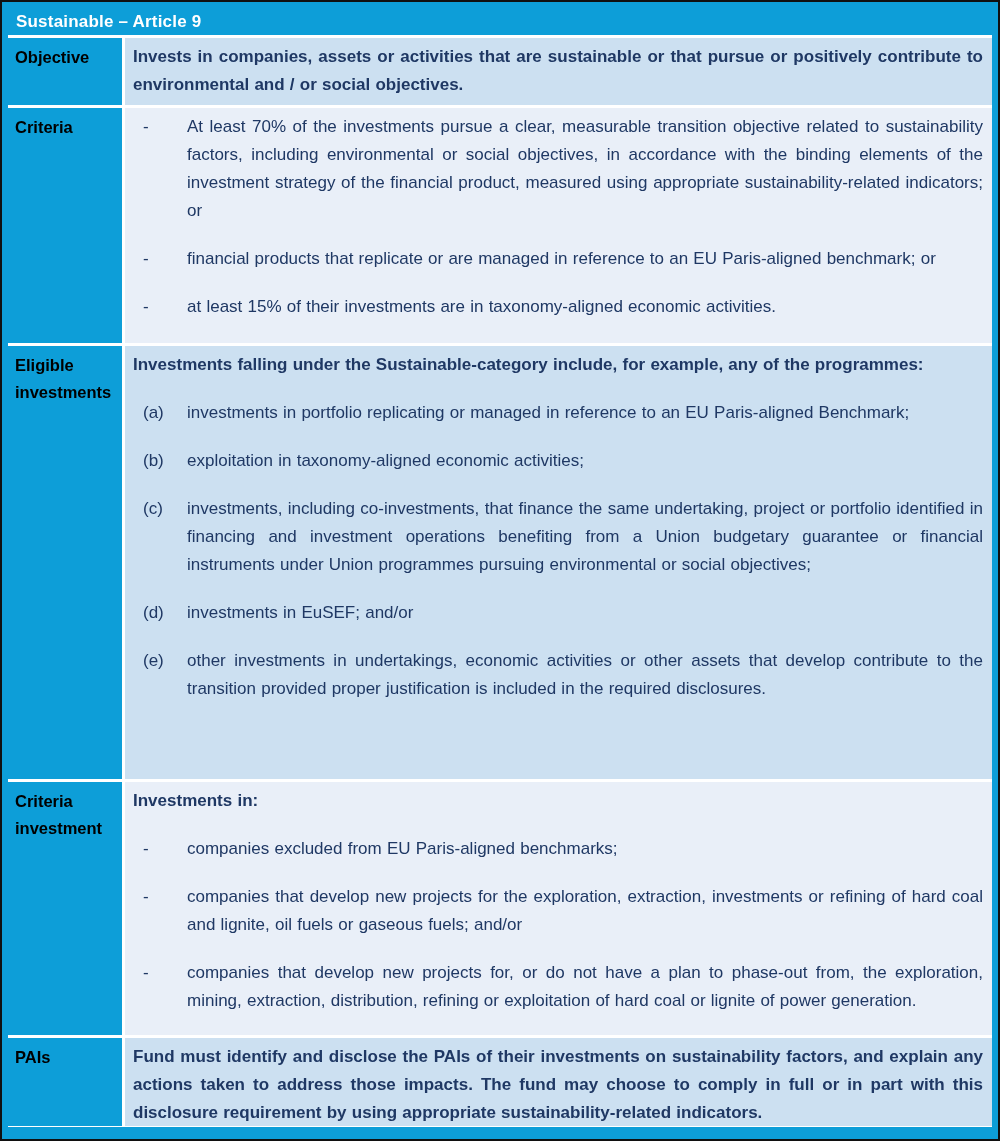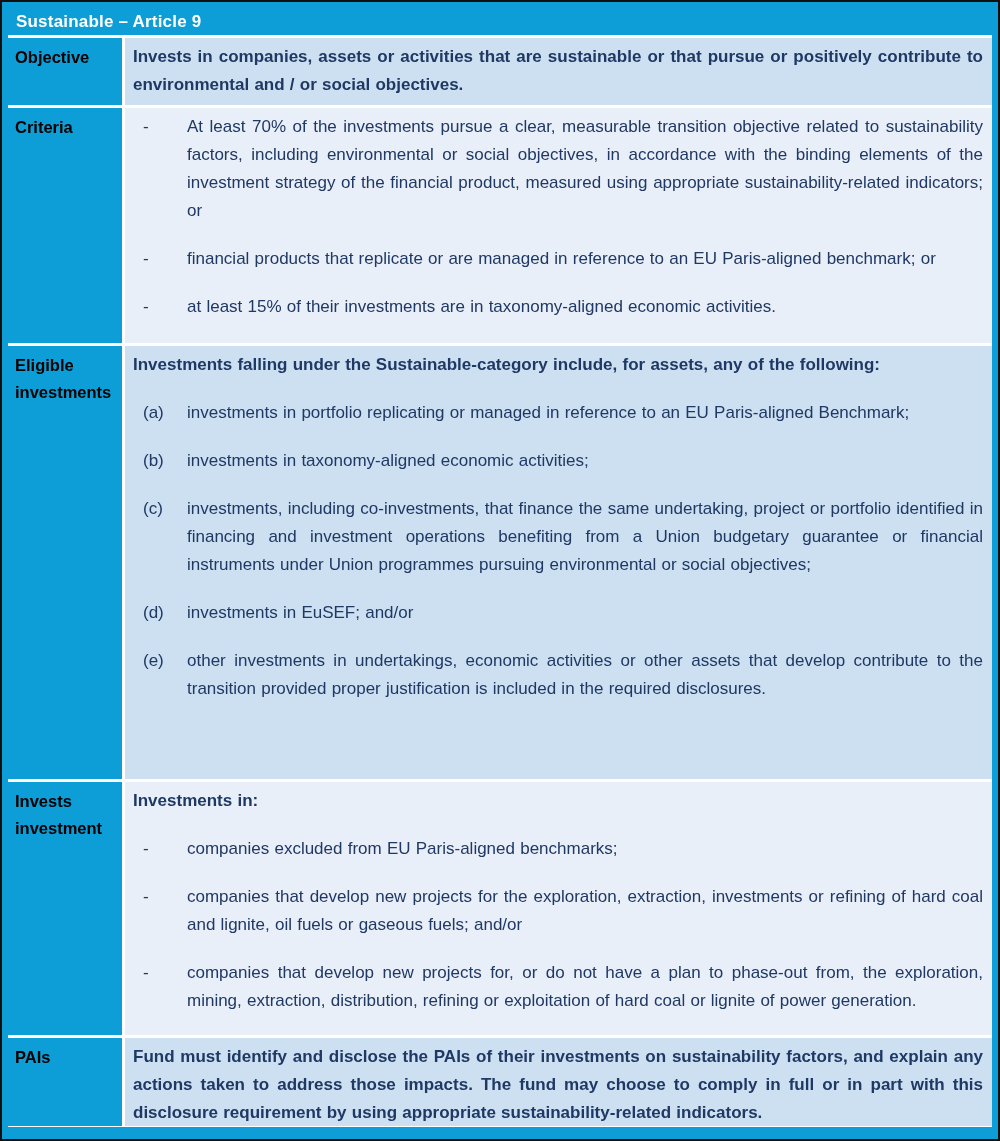--- a/index.html
+++ b/index.html
@@ -100,44 +100,44 @@
         <span class="itext">financial products that replicate or are managed in reference to an EU Paris-aligned benchmark; or</span>
       </div>
       <div class="item">
         <span class="marker">-</span>
         <span class="itext">at least 15% of their investments are in taxonomy-aligned economic activities.</span>
       </div>
     </div>
 
     <div class="cell label-cell">Eligible investments</div>
     <div class="cell content-cell tint-a">
-      <div class="para">Investments falling under the Sustainable-category include, for assets, any of the following:</div>
+      <div class="para">Investments falling under the Sustainable-category include, for example, any of the programmes:</div>
       <div class="item">
         <span class="marker">(a)</span>
         <span class="itext">investments in portfolio replicating or managed in reference to an EU Paris-aligned Benchmark;</span>
       </div>
       <div class="item">
         <span class="marker">(b)</span>
-        <span class="itext">investments in taxonomy-aligned economic activities;</span>
+        <span class="itext">exploitation in taxonomy-aligned economic activities;</span>
       </div>
       <div class="item">
         <span class="marker">(c)</span>
         <span class="itext">investments, including co-investments, that finance the same undertaking, project or portfolio identified in financing and investment operations benefiting from a Union budgetary guarantee or financial instruments under Union programmes pursuing environmental or social objectives;</span>
       </div>
       <div class="item">
         <span class="marker">(d)</span>
         <span class="itext">investments in EuSEF; and/or</span>
       </div>
       <div class="item">
         <span class="marker">(e)</span>
         <span class="itext">other investments in undertakings, economic activities or other assets that develop contribute to the transition provided proper justification is included in the required disclosures.</span>
       </div>
     </div>
 
-    <div class="cell label-cell">Invests investment</div>
+    <div class="cell label-cell">Criteria investment</div>
     <div class="cell content-cell tint-b">
       <div class="para">Investments in:</div>
       <div class="item">
         <span class="marker">-</span>
         <span class="itext">companies excluded from EU Paris-aligned benchmarks;</span>
       </div>
       <div class="item">
         <span class="marker">-</span>
         <span class="itext">companies that develop new projects for the exploration, extraction, investments or refining of hard coal and lignite, oil fuels or gaseous fuels; and/or</span>
       </div>

